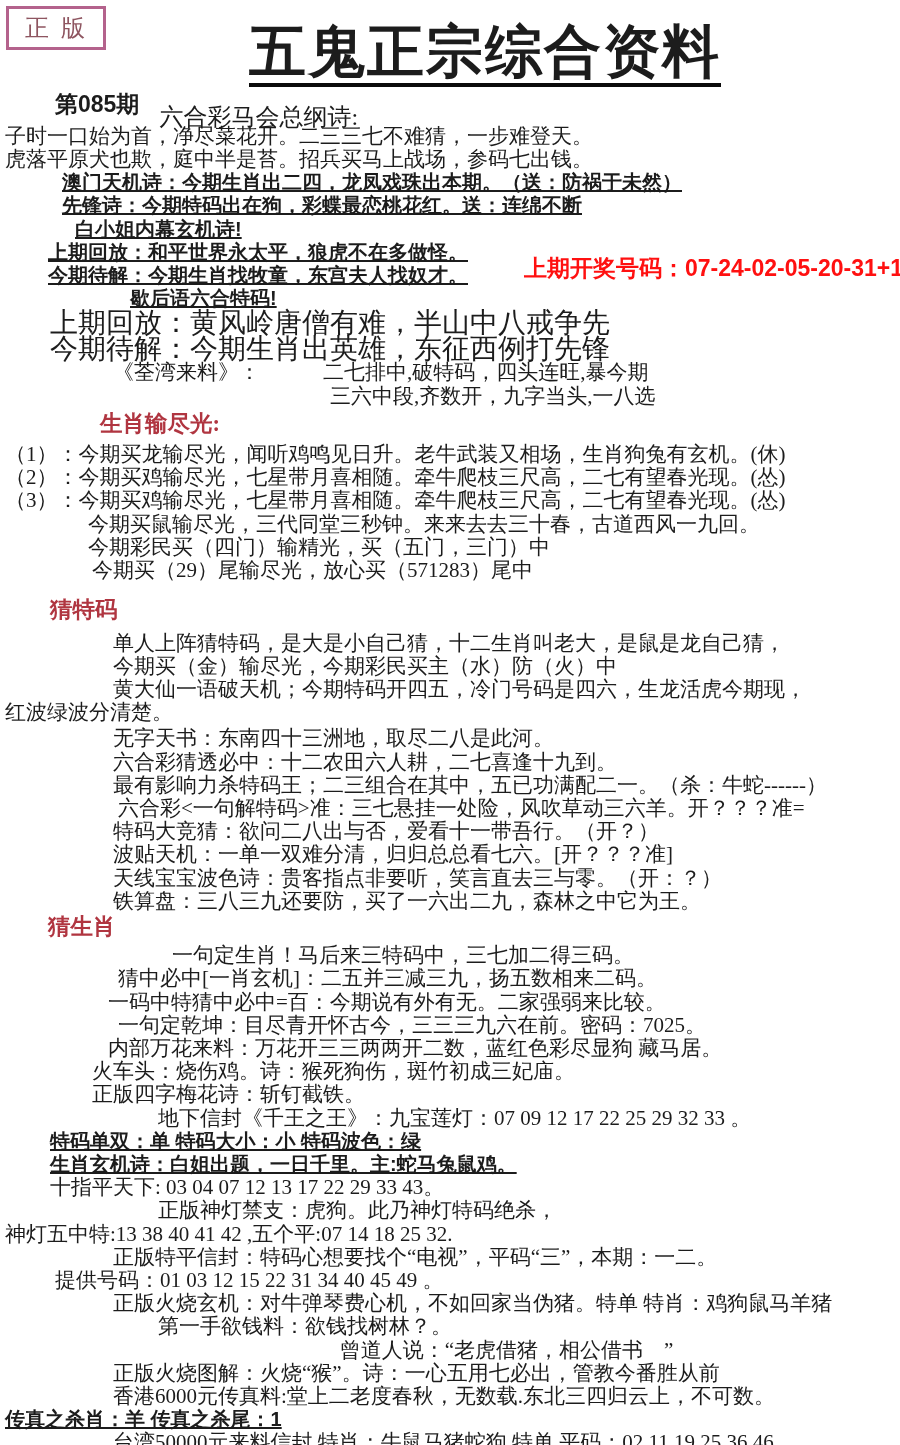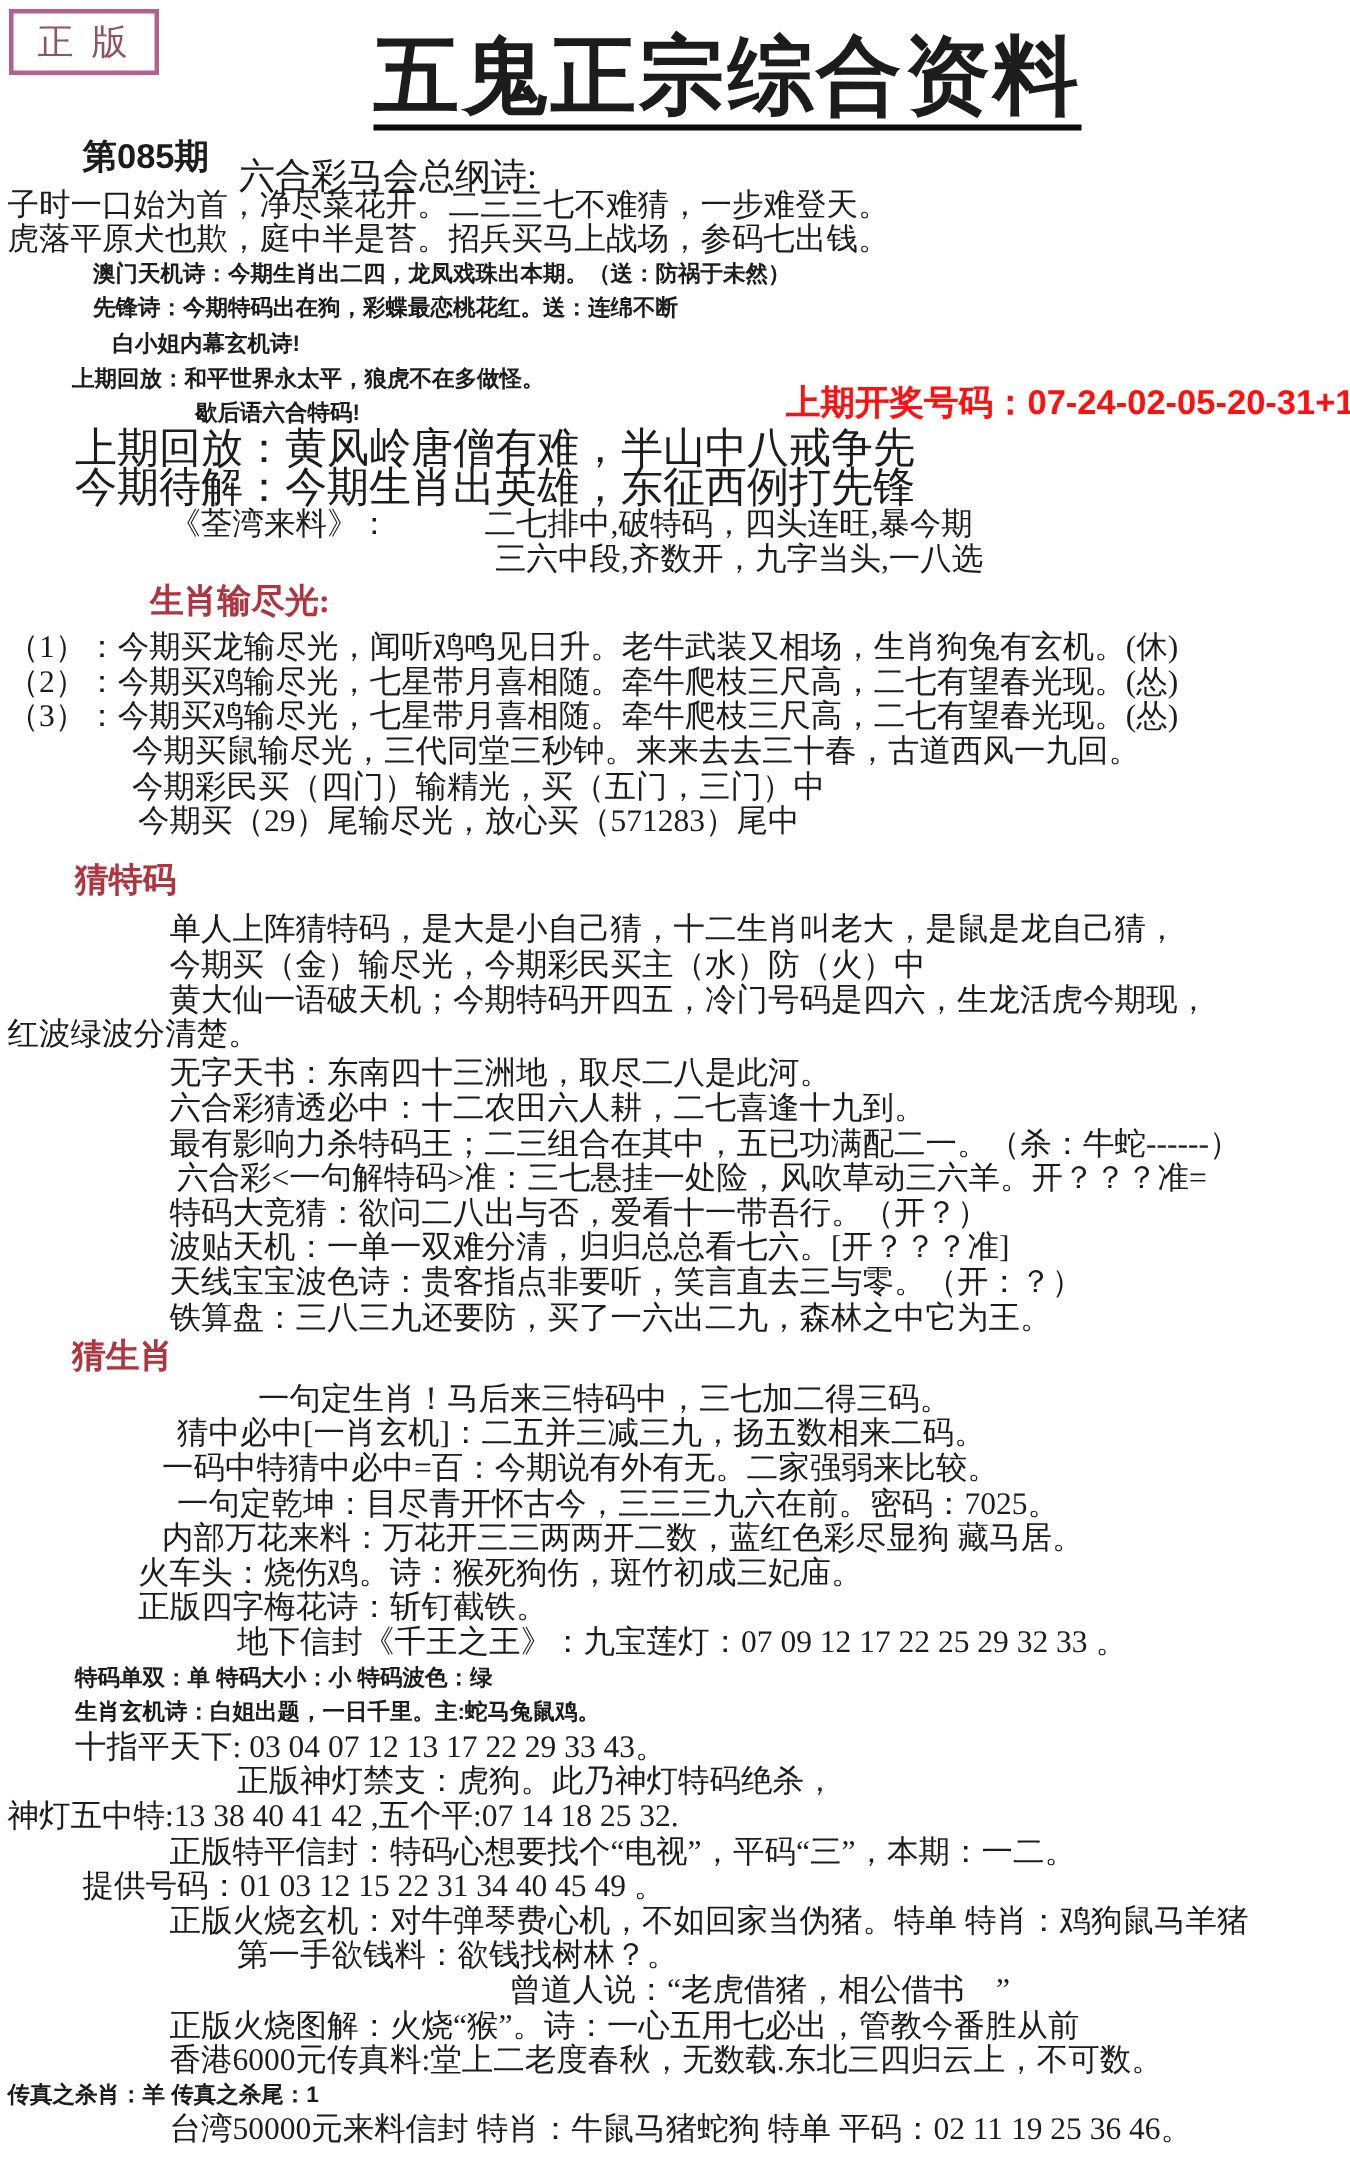--- a/index.html
+++ b/index.html
@@ -29,21 +29,21 @@
   .last-draw{
     position:absolute;left:524px;top:253px;
     font-family:"Liberation Sans","DejaVu Sans",sans-serif;
     font-weight:bold;font-size:23px;color:#ff1010;white-space:nowrap;
   }
   #content{ padding:2px 0 0 5px; }
   .line{ font-size:21px;line-height:23.2px;white-space:pre-wrap; }
   .line.big{ font-size:28px;line-height:25.5px; }
   .line.hei{
     font-family:"Liberation Sans","DejaVu Sans",sans-serif;
-    font-weight:bold;font-size:15px;
+    font-weight:bold;font-size:20px;text-decoration:underline;
   }
   .line.red{ color:#b03540;font-weight:bold;font-size:22.5px; }
 </style>
 </head>
 <body>
 
 <div class="badge">正版</div>
 
 <div class="title-wrap">
   <span class="page-title">五鬼正宗综合资料</span>
@@ -56,20 +56,21 @@
 
 <div class="last-draw">上期开奖号码：07-24-02-05-20-31+16</div>
 
 <div id="content">
     <div class="line">子时一口始为首，净尽菜花开。二三三七不难猜，一步难登天。</div>
     <div class="line">虎落平原犬也欺，庭中半是苔。招兵买马上战场，参码七出钱。</div>
     <div class="line hei" style="padding-left: 57px;">澳门天机诗：今期生肖出二四，龙凤戏珠出本期。（送：防祸于未然）</div>
     <div class="line hei" style="padding-left: 57px;">先锋诗：今期特码出在狗，彩蝶最恋桃花红。送：连绵不断</div>
     <div class="line hei" style="padding-left: 70px;">白小姐内幕玄机诗!</div>
     <div class="line hei" style="padding-left: 43px;">上期回放：和平世界永太平，狼虎不在多做怪。</div>
+    <div class="line hei" style="padding-left: 43px;">今期待解：今期生肖找牧童，东宫夫人找奴才。</div>
     <div class="line hei" style="padding-left: 125px;">歇后语六合特码!</div>
     <div class="line big" style="padding-left: 45px;">上期回放：黄风岭唐僧有难，半山中八戒争先</div>
     <div class="line big" style="padding-left: 45px;">今期待解：今期生肖出英雄，东征西例打先锋</div>
     <div class="line" style="padding-left: 108px;">《荃湾来料》：　　　二七排中,破特码，四头连旺,暴今期</div>
     <div class="line" style="padding-left: 325px;">三六中段,齐数开，九字当头,一八选</div>
     <div class="line red" style="padding-left: 95px; margin-top: 4px;">生肖输尽光:</div>
     <div class="line" style="margin-top: 8px;">（1）：今期买龙输尽光，闻听鸡鸣见日升。老牛武装又相场，生肖狗兔有玄机。(休)</div>
     <div class="line">（2）：今期买鸡输尽光，七星带月喜相随。牵牛爬枝三尺高，二七有望春光现。(怂)</div>
     <div class="line">（3）：今期买鸡输尽光，七星带月喜相随。牵牛爬枝三尺高，二七有望春光现。(怂)</div>
     <div class="line" style="padding-left: 83px;">今期买鼠输尽光，三代同堂三秒钟。来来去去三十春，古道西风一九回。</div>

